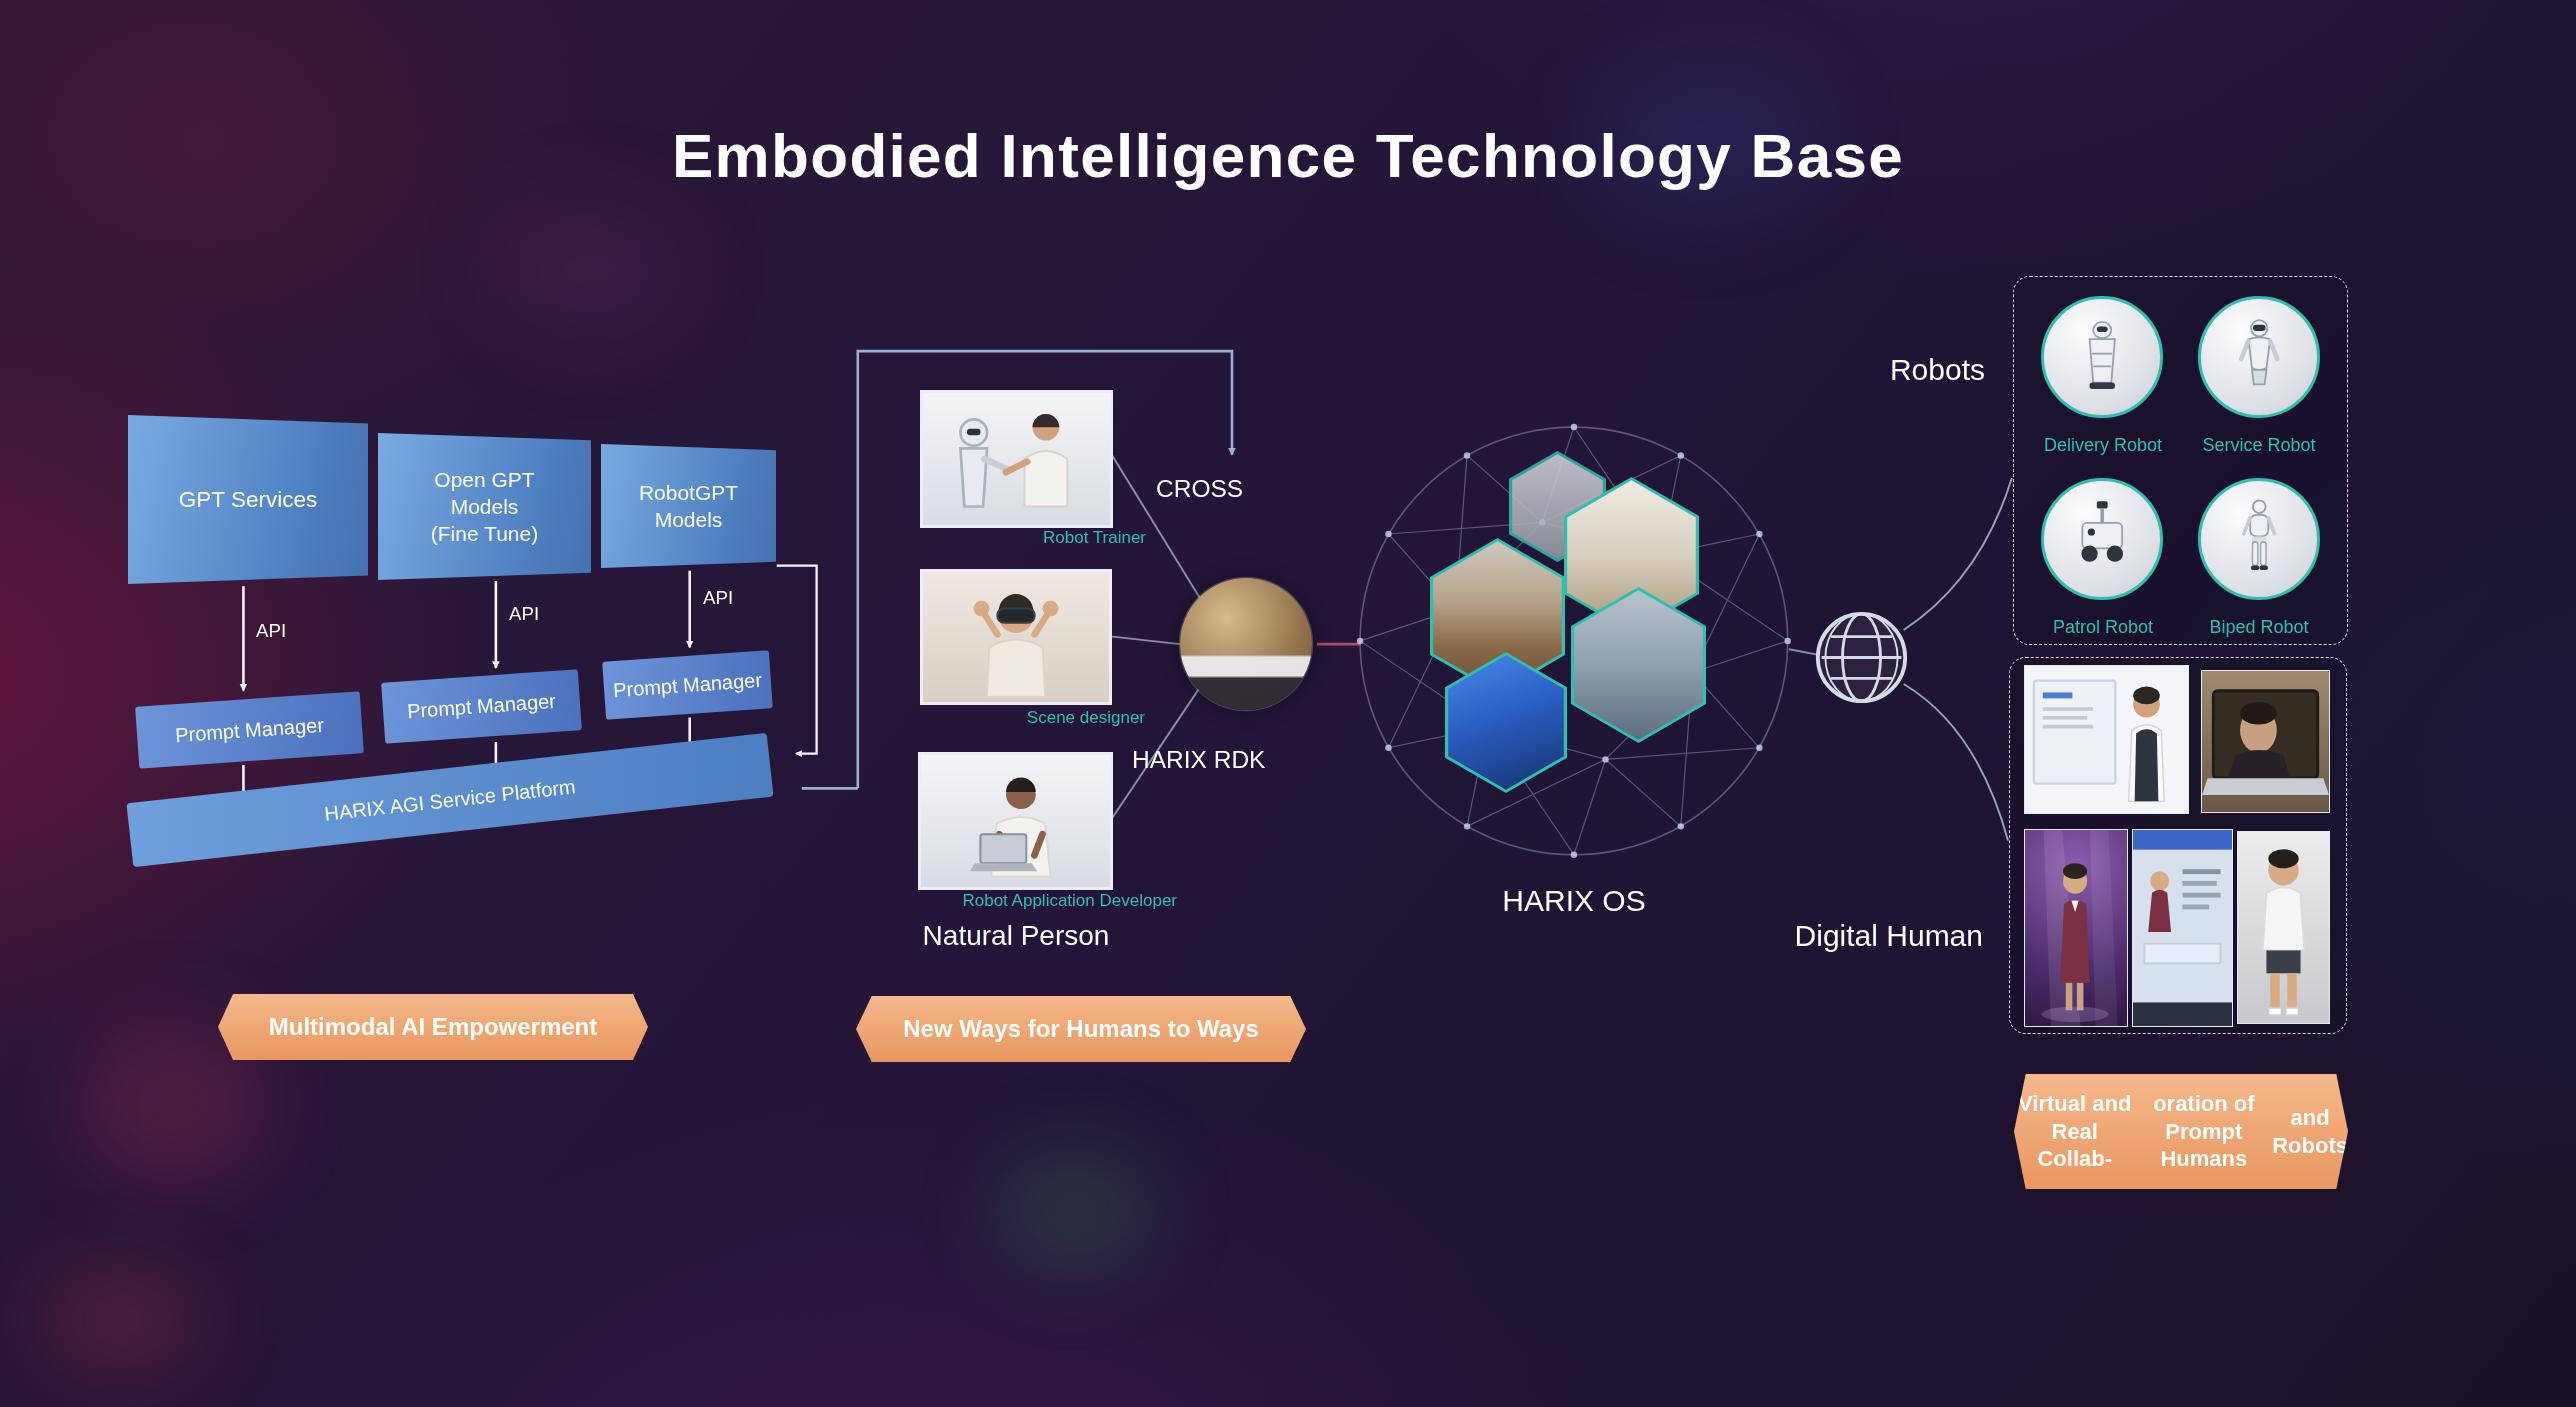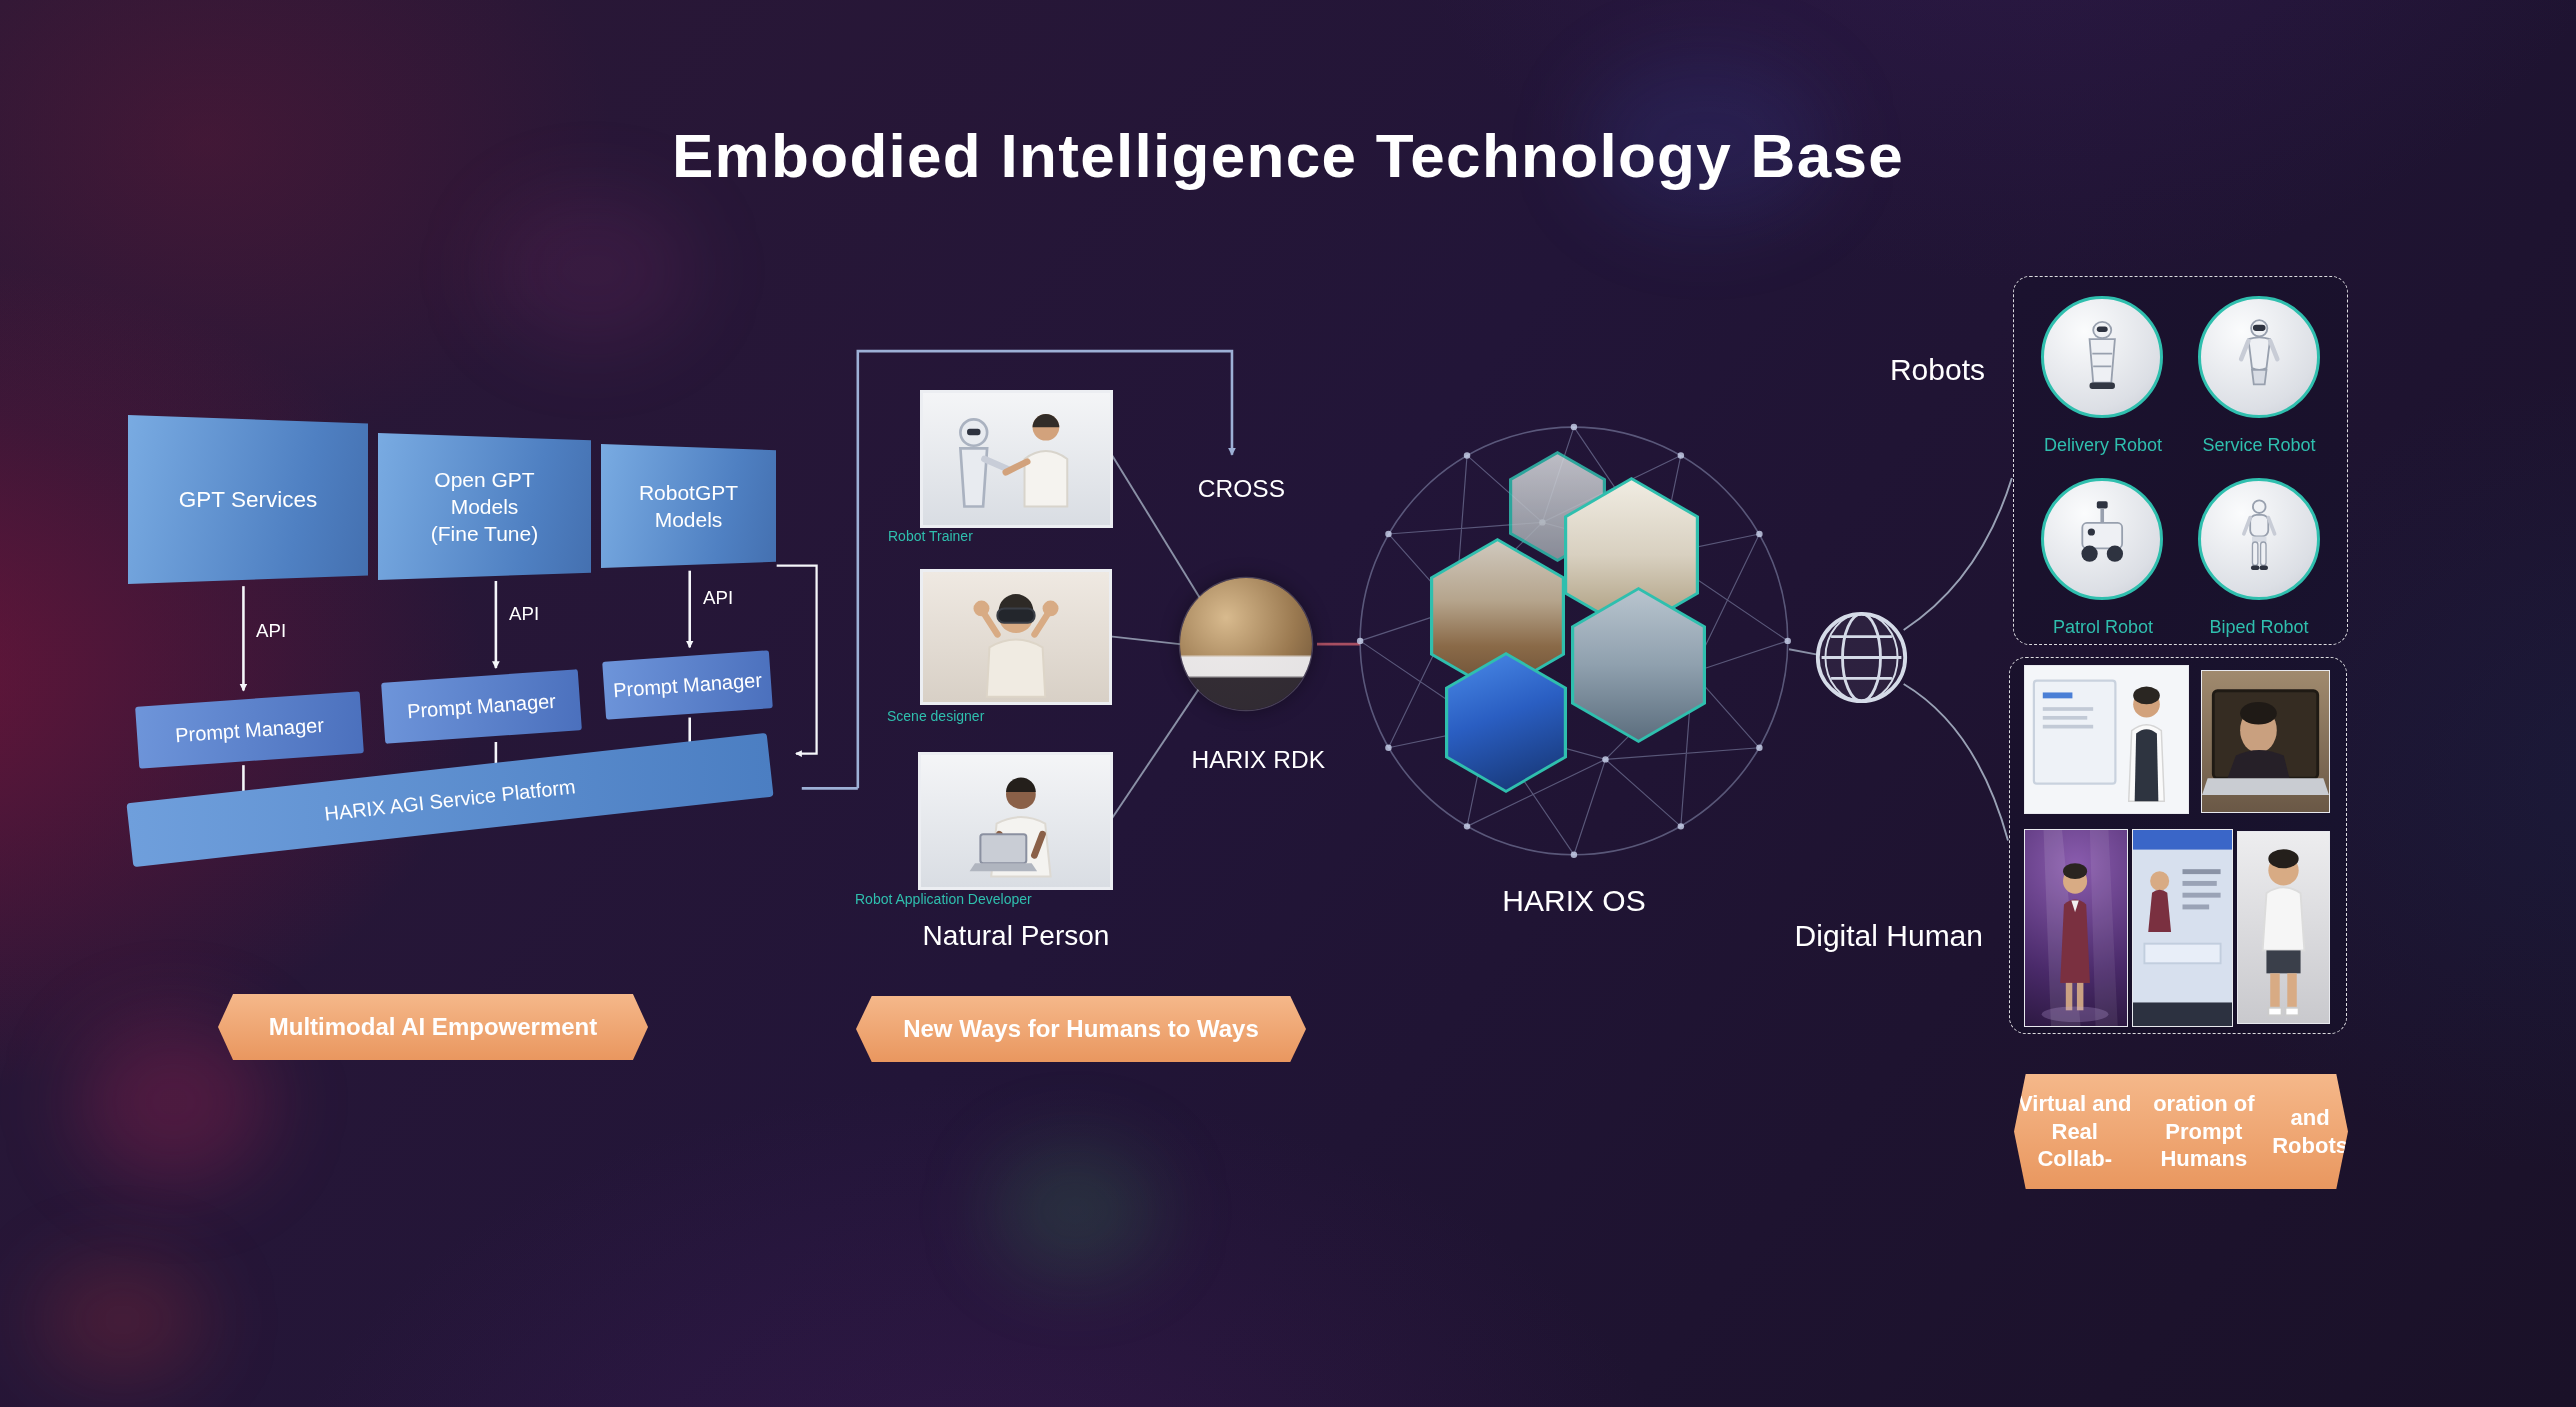--- a/index.html
+++ b/index.html
@@ -28,23 +28,23 @@
     color:#fff;font-size:20px;background:linear-gradient(96deg,#6f9fdc,#4b7ec2);transform:rotate(-6.3deg);border-radius:3.9px}
 
   .banner{position:absolute;display:flex;align-items:center;justify-content:center;color:#fff;font-weight:700;text-align:center;
     background:linear-gradient(180deg,#f5b88a,#e9975f);
     clip-path:polygon(3.5% 0,96.5% 0,100% 50%,96.5% 100%,3.5% 100%,0 50%)}
   .banner.multi{flex-direction:row;line-height:1.25}
   .banner.multi span{display:block}
 
   .photo{position:absolute;border:3.2px solid #eceef2;background:linear-gradient(180deg,#f4f5f7,#d9dde3);overflow:hidden}
   .photo svg{width:100%;height:100%;display:block}
-  .photo-label{position:absolute;color:#2fbfae;font-size:14px;text-align:left}
+  .photo-label{position:absolute;color:#2fbfae;font-size:17px;text-align:right}
   .np-heading{position:absolute;left:855px;top:920px;width:322px;text-align:center;color:#fff;font-size:28px}
-  .mid-label{position:absolute;color:#fff;font-size:24.5px;text-align:right}
+  .mid-label{position:absolute;color:#fff;font-size:24.5px;text-align:left}
 
   .cross-sphere{position:absolute;left:1180px;top:578px;width:132px;height:132px;border-radius:50%;
     background:
       linear-gradient(to bottom, rgba(0,0,0,0) 58%, rgba(238,238,242,.92) 60%, rgba(238,238,242,.92) 74%, rgba(45,40,50,.95) 76%),
       radial-gradient(circle at 35% 30%, #d8ba8e, #9a7950 55%, #604830 100%);
     box-shadow:0 0 0 1.3px rgba(255,255,255,.2), 0 0 19.3px rgba(0,0,0,.4)}
 
   .hex-b{position:absolute;clip-path:polygon(50% 0,100% 25%,100% 75%,50% 100%,0 75%,0 25%);
     background:#2fbfae;display:flex;align-items:center;justify-content:center}
   .hex-i{width:calc(100% - 6.4px);height:calc(100% - 6.4px);clip-path:polygon(50% 0,100% 25%,100% 75%,50% 100%,0 75%,0 25%)}

